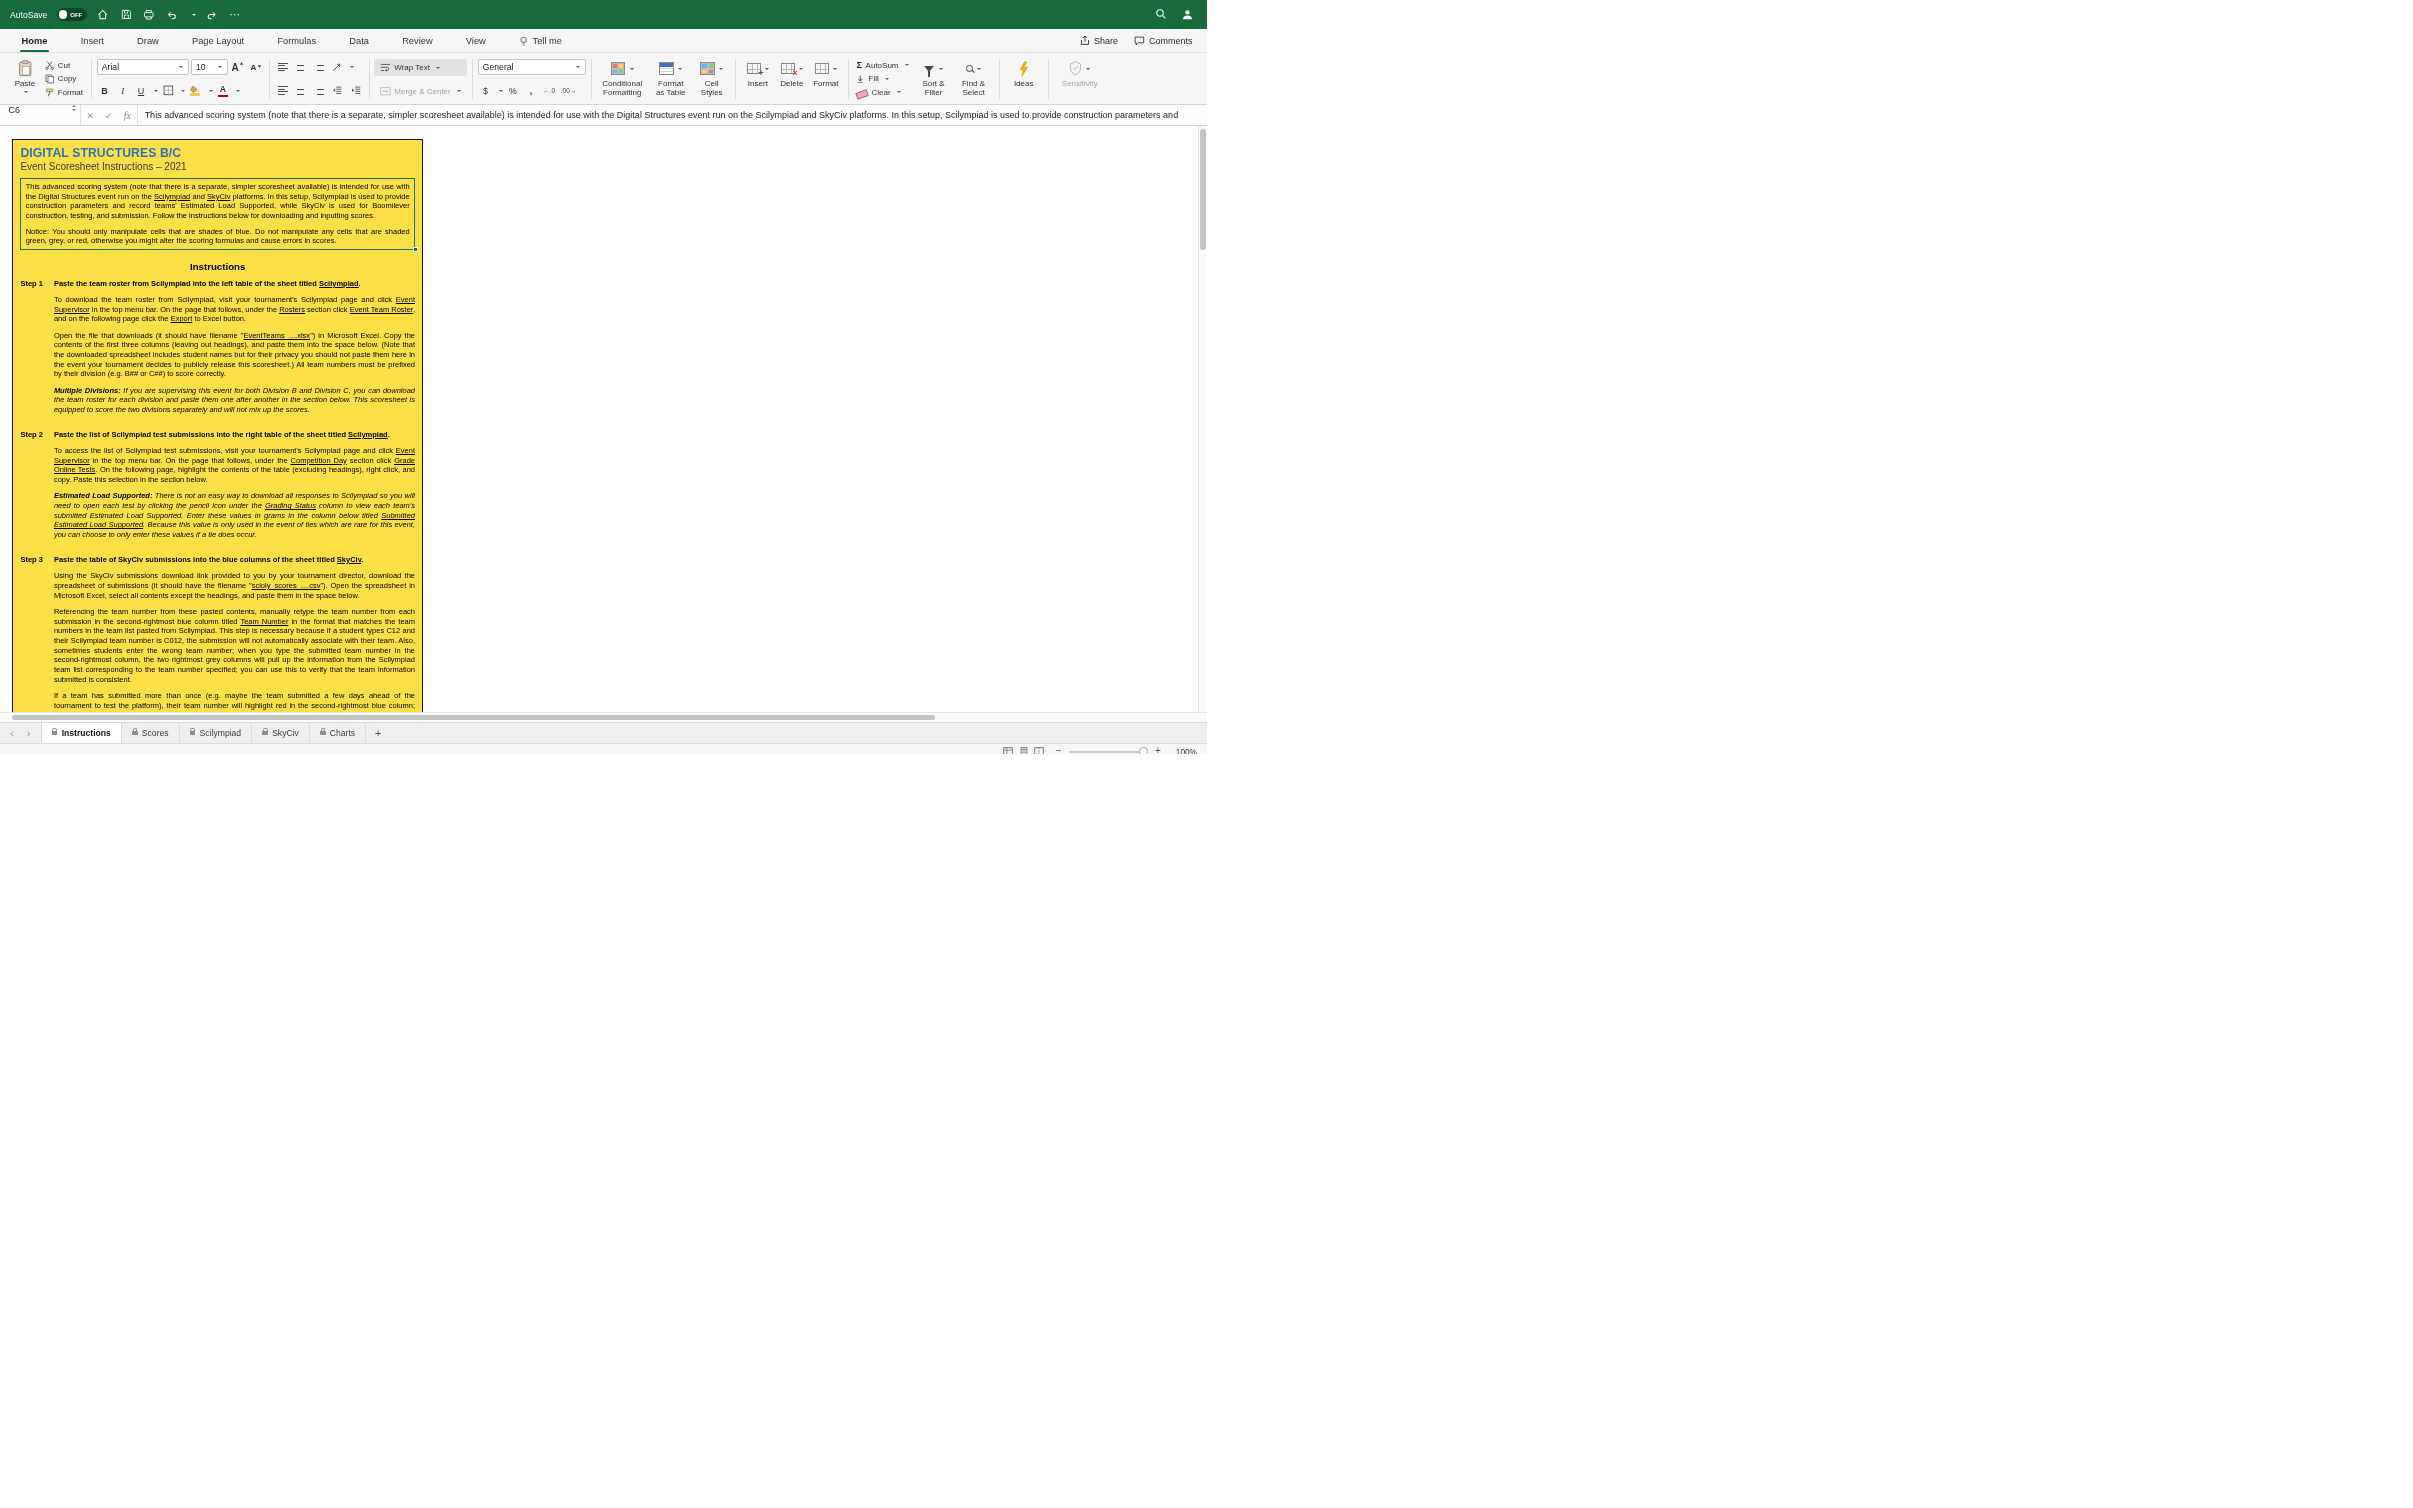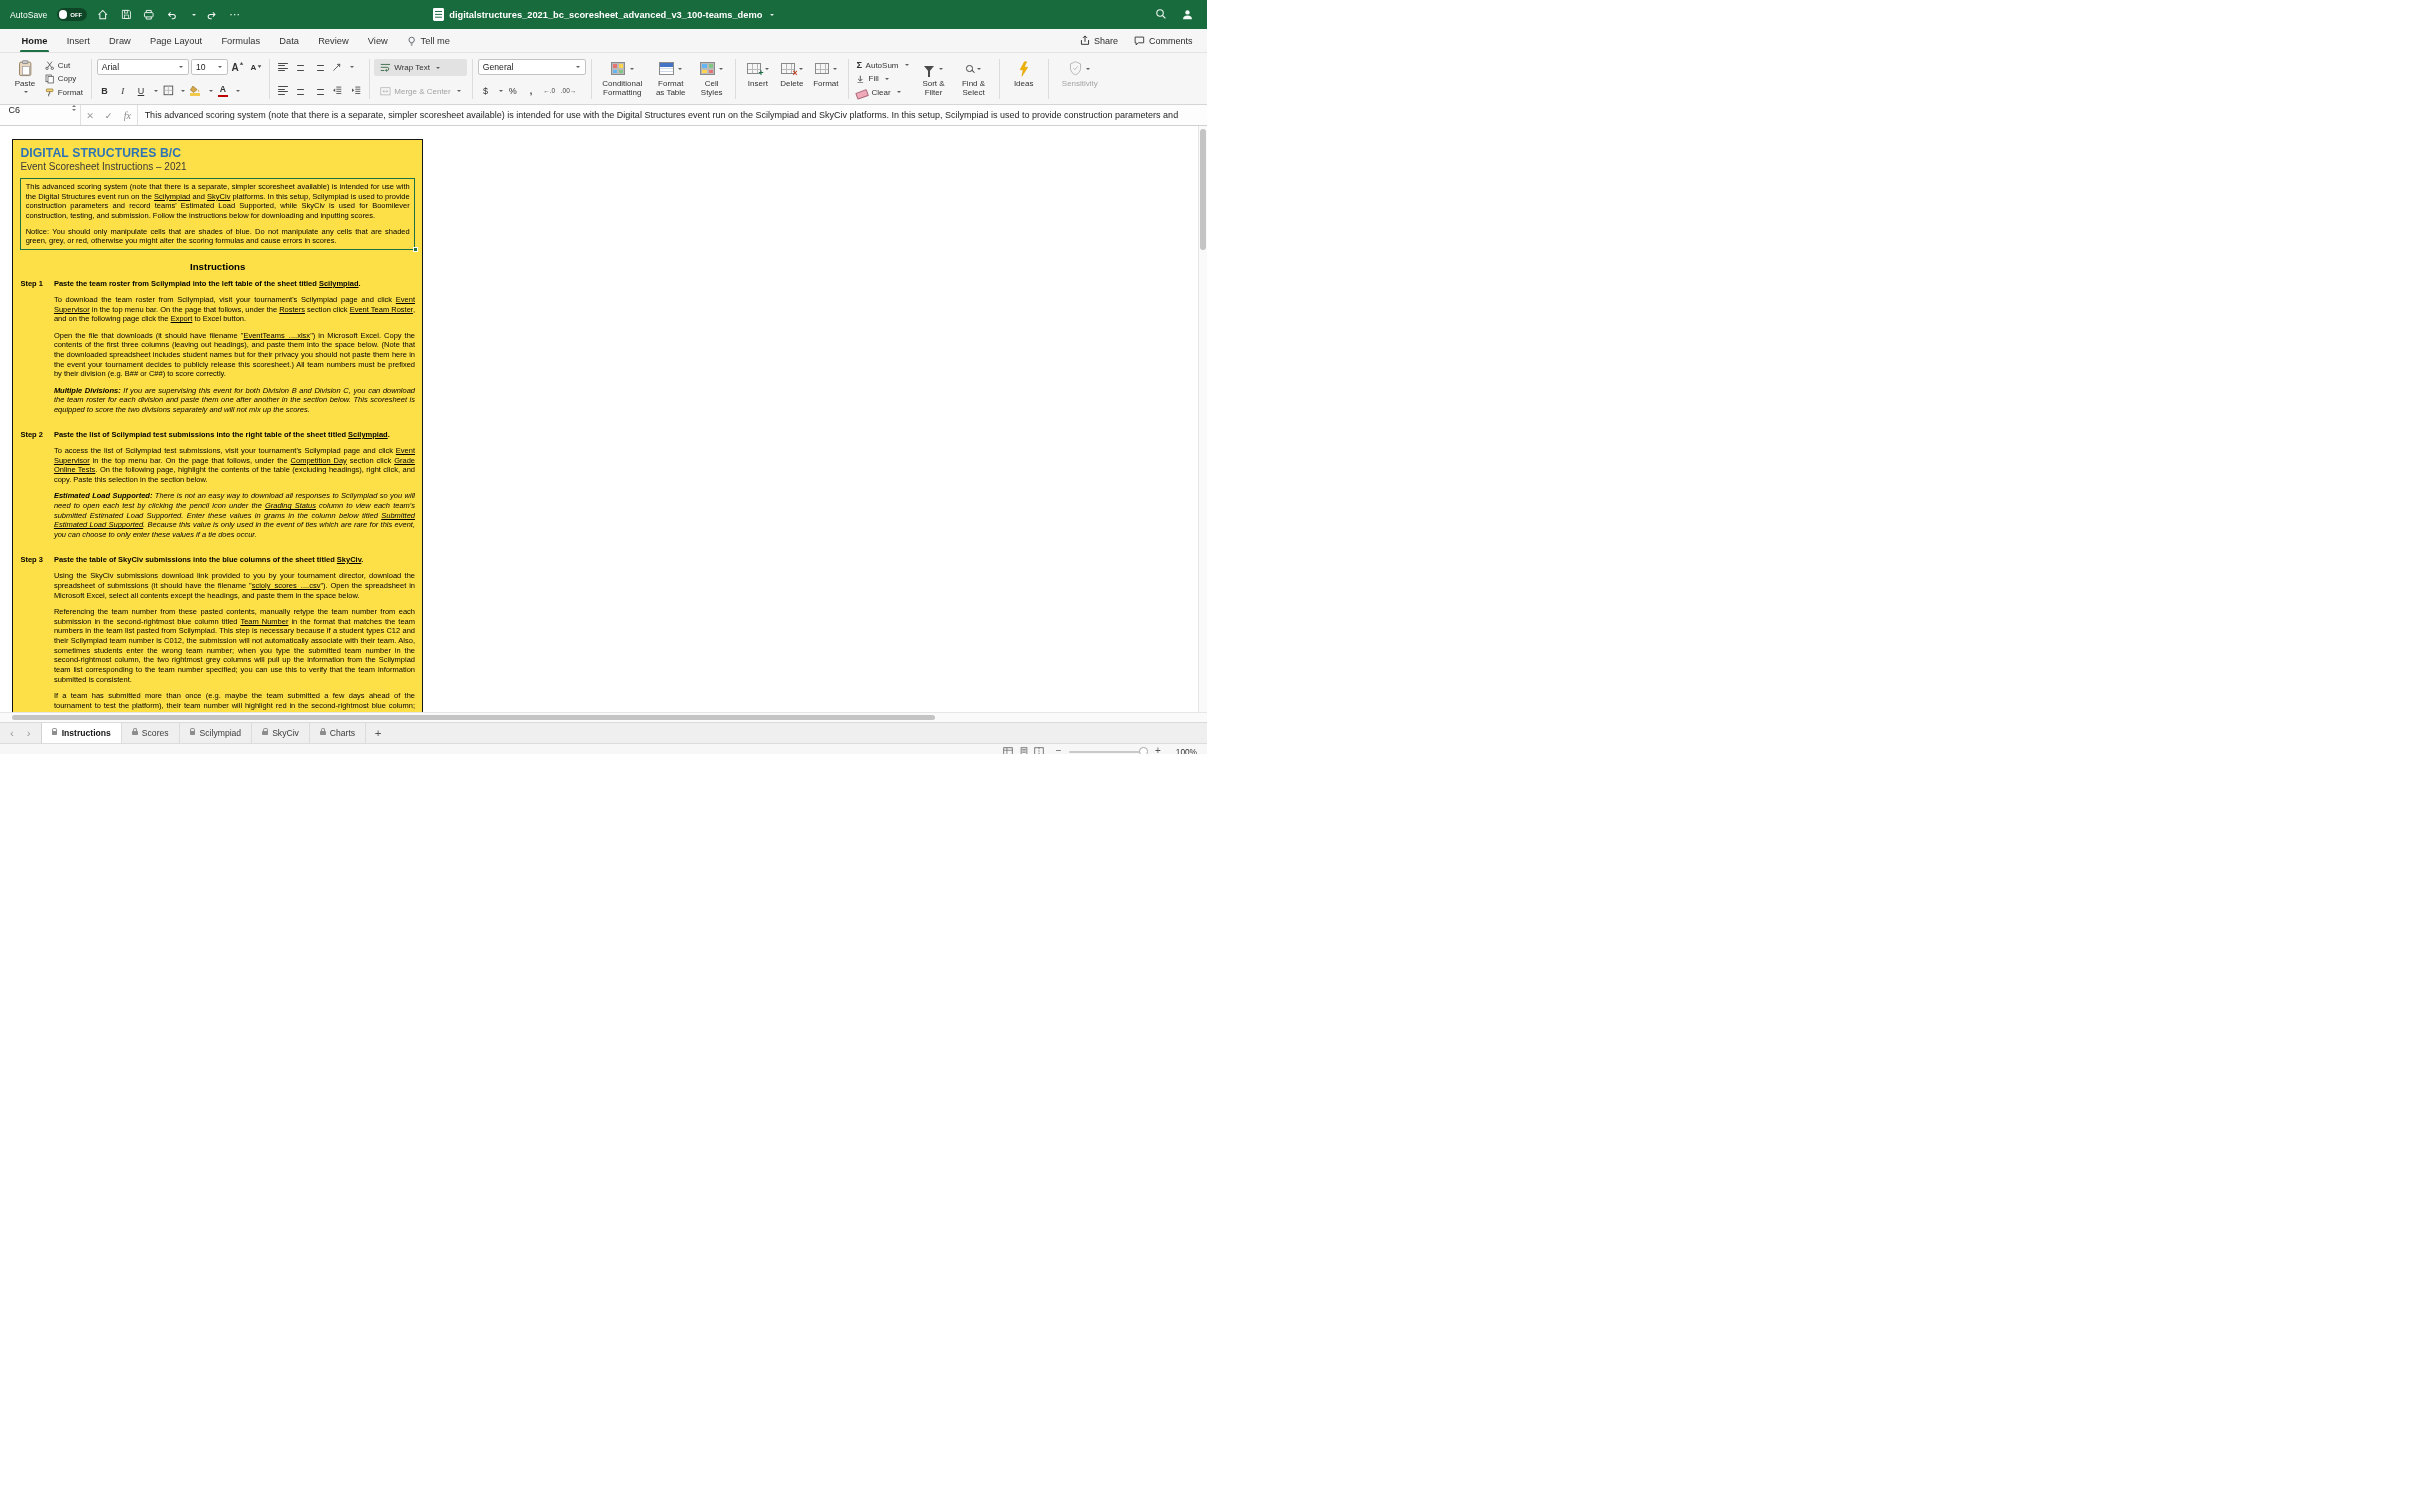--- a/index.html
+++ b/index.html
@@ -21,21 +21,21 @@
   .tb-ic { width:13px; height:13px; display:flex; align-items:center; justify-content:center; cursor:pointer; opacity:.95; }
   .tb-center { position:absolute; left:0; right:0; display:flex; align-items:center; justify-content:center; gap:5px; pointer-events:none; }
   .tb-center > * { pointer-events:auto; }
   .fileicon { width:11.5px; height:13px; background:#fff; border-radius:1.4px; position:relative; }
   .fileicon:before { content:""; position:absolute; left:2.2px; top:2.9px; right:2.2px; height:1.4px; background:#1E7145; box-shadow:0 2.9px 0 #1E7145, 0 5.7px 0 #1E7145; }
   .tb-title { font-size:9.3px; font-weight:600; color:#fff; white-space:nowrap; }
   .tb-right { margin-left:auto; display:flex; align-items:center; gap:13px; padding-right:13px; }
 
   
   .tabrow { height:24.4px; background:#f6f6f6; display:flex; align-items:stretch; border-bottom:0.7px solid #e3e3e3; }
-  .rtabs { display:flex; align-items:stretch; padding-left:13px; gap:2px; }
+  .rtabs { display:flex; align-items:stretch; padding-left:13px; gap:16px; }
   .rtab { display:flex; align-items:center; padding:0 8.6px; font-size:9.3px; color:#333; cursor:pointer; position:relative; gap:4.3px; }
   .rtab.active { font-weight:700; color:#1b1b1b; }
   .rtab.active:after { content:""; position:absolute; left:7.2px; right:7.2px; bottom:0; height:2.2px; background:#1E7145; border-radius:1.4px 1.4px 0 0; }
   .tabrow-right { margin-left:auto; display:flex; align-items:center; gap:16px; padding-right:14.4px; }
   .actbtn { display:flex; align-items:center; gap:4.3px; font-size:9px; color:#2b2b2b; cursor:pointer; }
 
   
   .ribbon { height:52px; background:#f6f6f6; border-bottom:0.7px solid #d5d5d5; display:flex; align-items:stretch; padding:2.9px 4.3px; }
   .rgroup { display:flex; align-items:stretch; padding:0 3.6px; }
   .rdiv { width:0.7px; background:#dcdcdc; margin:2.9px 1.4px; }
@@ -165,25 +165,20 @@
     </span>
     <span class="caret w"></span>
     <span class="tb-ic">
       <svg width="11.5" height="11.5" viewBox="0 0 16 16">
           <path d="M12.5 7.5 H6 a3 3 0 1 0 0 6 H8" fill="none" stroke="#fff" stroke-width="1.4"></path>
           <path d="M9.5 4.5 L12.5 7.5 L9.5 10.5" fill="none" stroke="#fff" stroke-width="1.4"></path>
         </svg>
     </span>
     <span class="tb-ic" style="font-size:10.8px; letter-spacing:0.7px;">⋯</span>
   </div>
-  <div class="tb-center">
-    <span class="fileicon"></span>
-    <span class="tb-title">digitalstructures_2021_bc_scoresheet_advanced_v3_100-teams_demo</span>
-    <span class="caret w"></span>
-  </div>
   <div class="tb-right">
     <span class="tb-ic">
       <svg width="12.2" height="12.2" viewBox="0 0 17 17">
           <circle cx="7" cy="7" r="4.5" fill="none" stroke="#fff" stroke-width="1.5"></circle>
           <path d="M10.5 10.5 L14.5 14.5" stroke="#fff" stroke-width="1.6"></path>
         </svg>
     </span>
     <span class="tb-ic">
       <svg width="13.6" height="13.6" viewBox="0 0 19 19">
           <circle cx="9.5" cy="6" r="3.2" fill="#fff"></circle>

